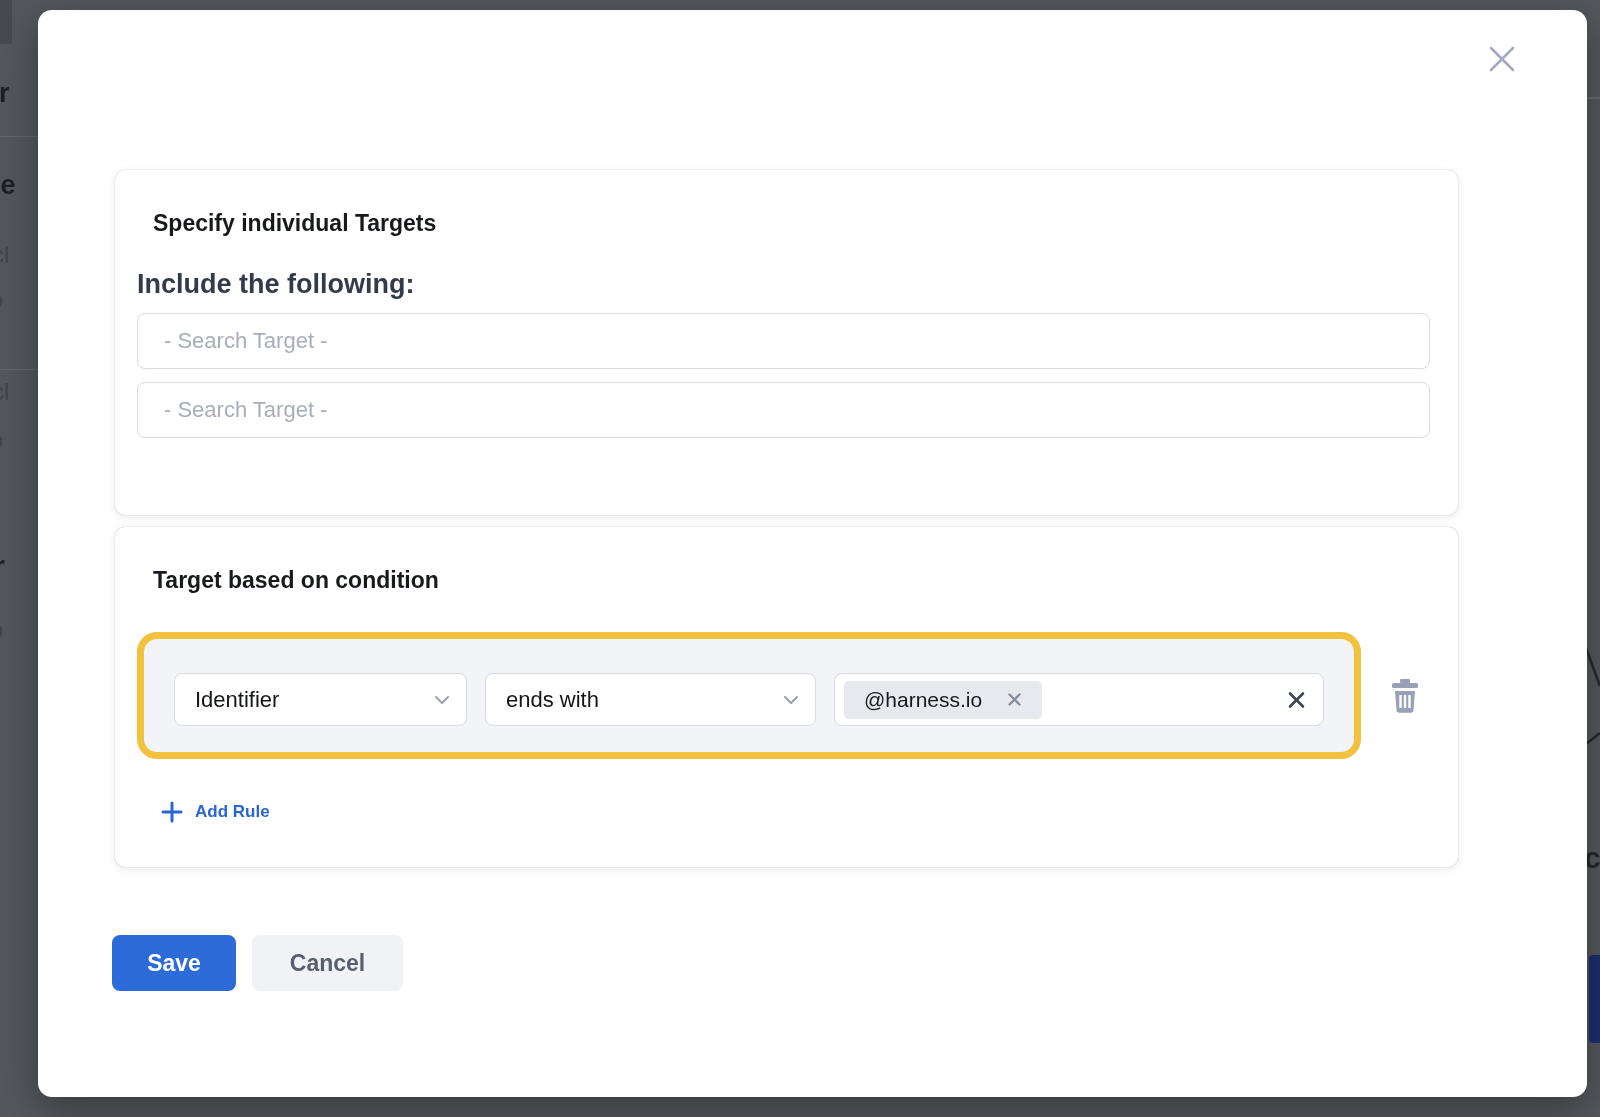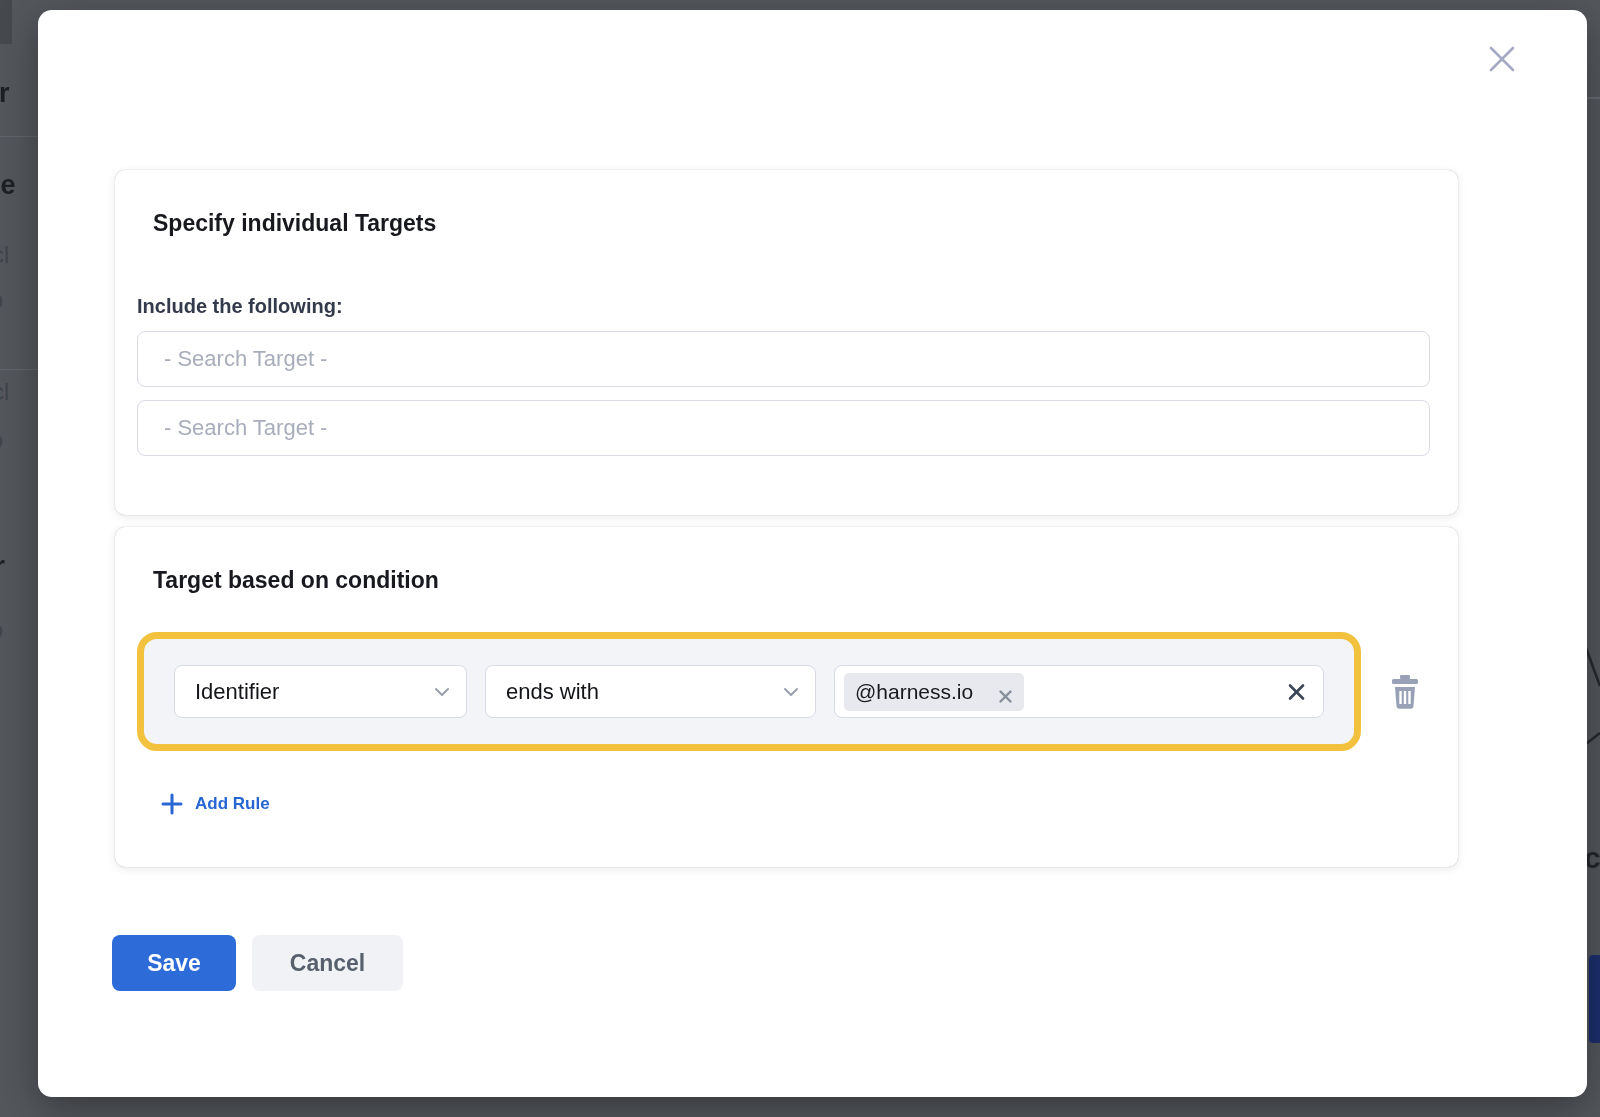--- a/index.html
+++ b/index.html
@@ -28,51 +28,51 @@
   
   .card{
     position:absolute;left:77px;width:1343px;box-sizing:border-box;
     background:#fff;border-radius:10px;
     box-shadow:0 0 1px rgba(70,77,105,.45),0 2px 8px rgba(40,41,61,.10);
     padding:24px 28px 30px 22px;
   }
   .card-1{top:160px;min-height:345px;}
   .card-2{top:517px;min-height:340px;padding-bottom:36px;}
   .card-heading{margin:16px;font-size:23px;font-weight:700;color:#17191e;}
-  .field-label{margin-top:58px;font-size:20px;font-weight:700;color:#333a4b;}
+  .field-label{margin-top:32px;font-size:27px;font-weight:700;color:#333a4b;}
   .search-input{
     display:block;margin-top:13px;width:100%;height:56px;box-sizing:border-box;
     border:1px solid #d9dbe6;border-radius:8px;background:#fff;
     font-family:inherit;font-size:22px;color:#1a1d23;padding:0 26px;outline:none;
   }
   .search-input::placeholder{color:#a7adbb;}
   
   .rule-row{display:flex;align-items:center;margin-top:38px;}
   .rule-highlight{
     width:1224px;box-sizing:border-box;
     border:7px solid #f2c13e;border-radius:20px;background:#f3f4f8;
     padding:26px 30px;
   }
-  .rule-fields{display:flex;gap:18px;align-items:center;}
+  .rule-fields{display:flex;gap:18px;align-items:center;margin-top:8px;}
   .select-box{
     position:relative;height:53px;box-sizing:border-box;background:#fff;
     border:1px solid #d8dae6;border-radius:8px;display:flex;align-items:center;
     padding:0 46px 0 20px;font-size:22px;color:#131519;cursor:pointer;
   }
   .select-attribute{width:293px;}
   .select-operator{width:331px;}
   .select-box .chev{position:absolute;right:16px;top:50%;transform:translateY(-50%);}
   .tag-input{
     position:relative;flex:1;height:53px;box-sizing:border-box;background:#fff;
     border:1px solid #d8dae6;border-radius:8px;display:flex;align-items:center;
     padding:0 52px 0 9px;cursor:text;
   }
   .chip{
-    display:inline-flex;align-items:flex-end;gap:25px;background:#e7e9ee;border-radius:5px;
-    padding:7px 11px;font-size:21px;color:#17191d;
+    display:inline-flex;align-items:center;gap:25px;background:#e7e9ee;border-radius:5px;
+    padding:7px 20px;font-size:21px;color:#17191d;
   }
   .chip-remove{display:inline-flex;cursor:pointer;}
   .tag-clear{position:absolute;right:17px;top:50%;transform:translateY(-50%);cursor:pointer;display:flex;}
   .trash-btn{margin-left:30px;background:none;border:none;padding:0;cursor:pointer;display:flex;}
   .add-rule{display:inline-flex;align-items:center;gap:12px;margin:42px 0 0 24px;
     color:#2766d3;font-weight:700;font-size:17px;cursor:pointer;}
   
   .footer{position:absolute;left:62px;top:925px;display:flex;gap:16px;}
   .btn{border:none;border-radius:8px;height:56px;font-family:inherit;font-weight:700;font-size:23px;cursor:pointer;}
   .btn-save{width:124px;background:#2d6bd9;color:#ffffff;margin-left:12px;}

